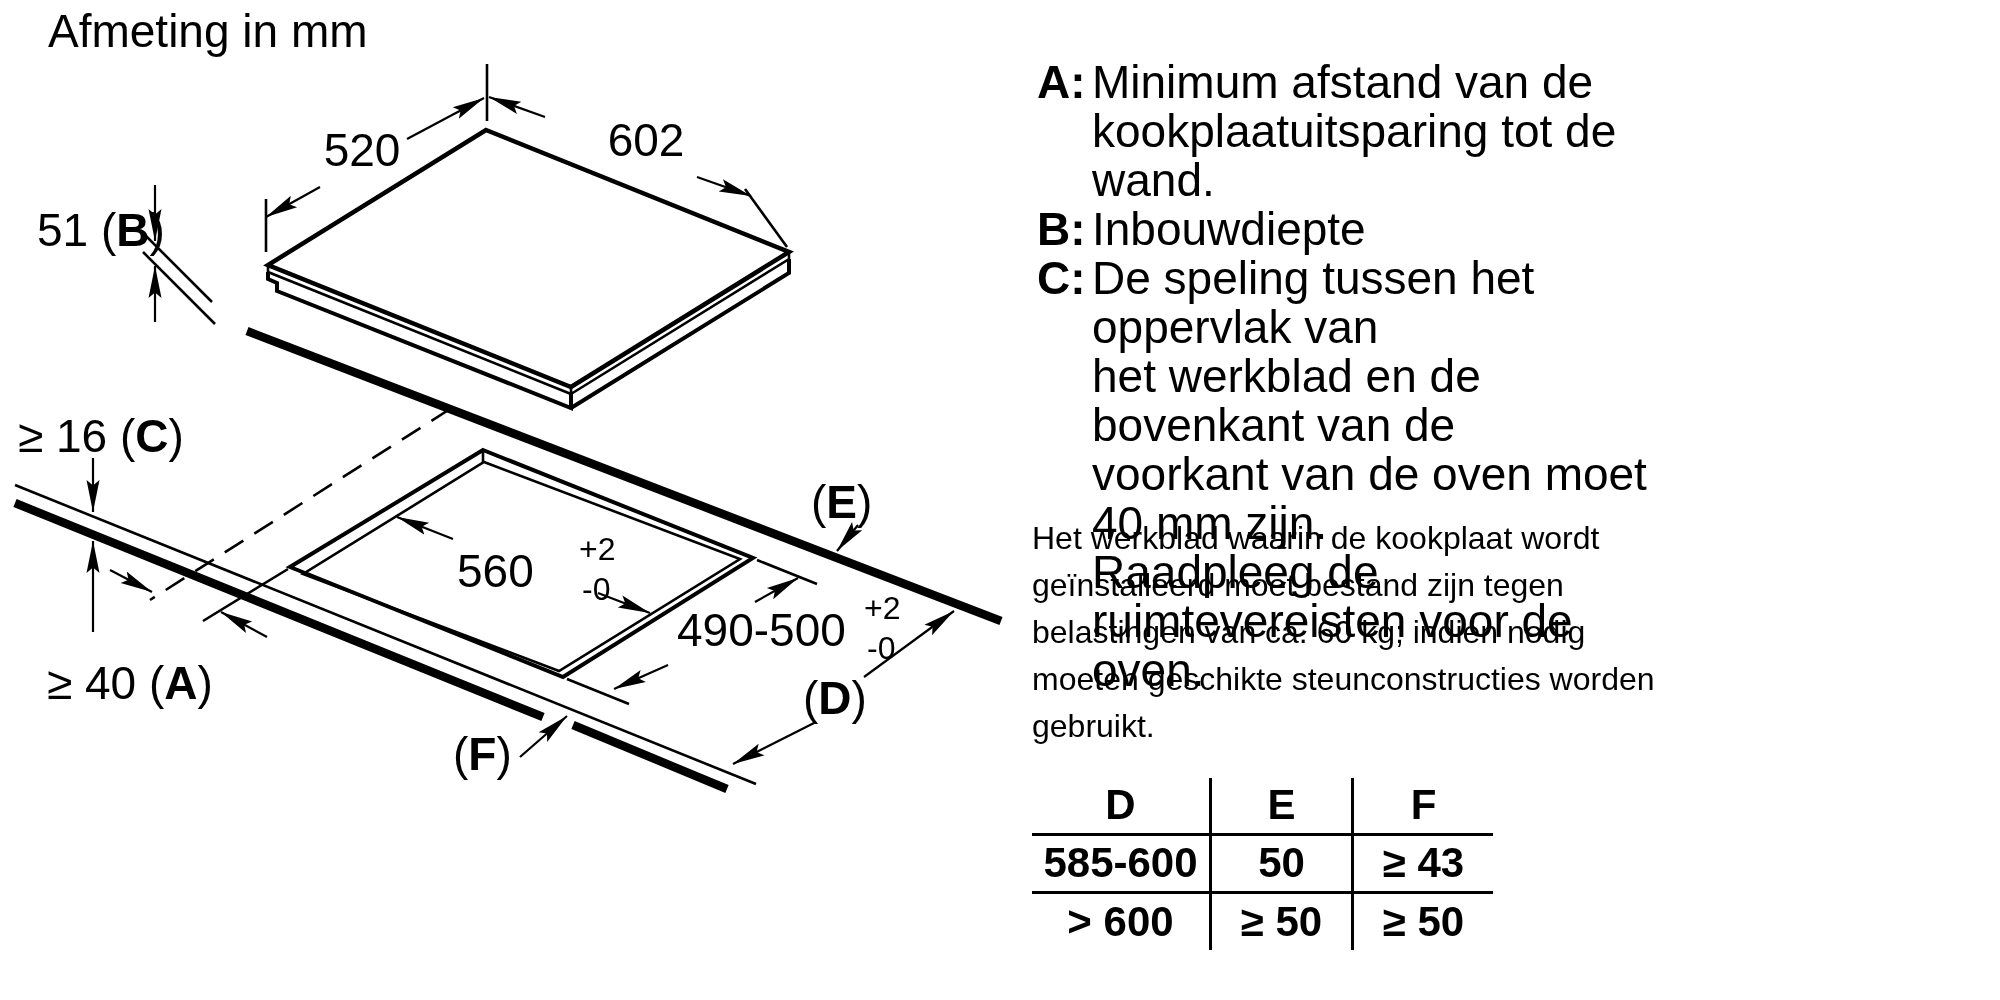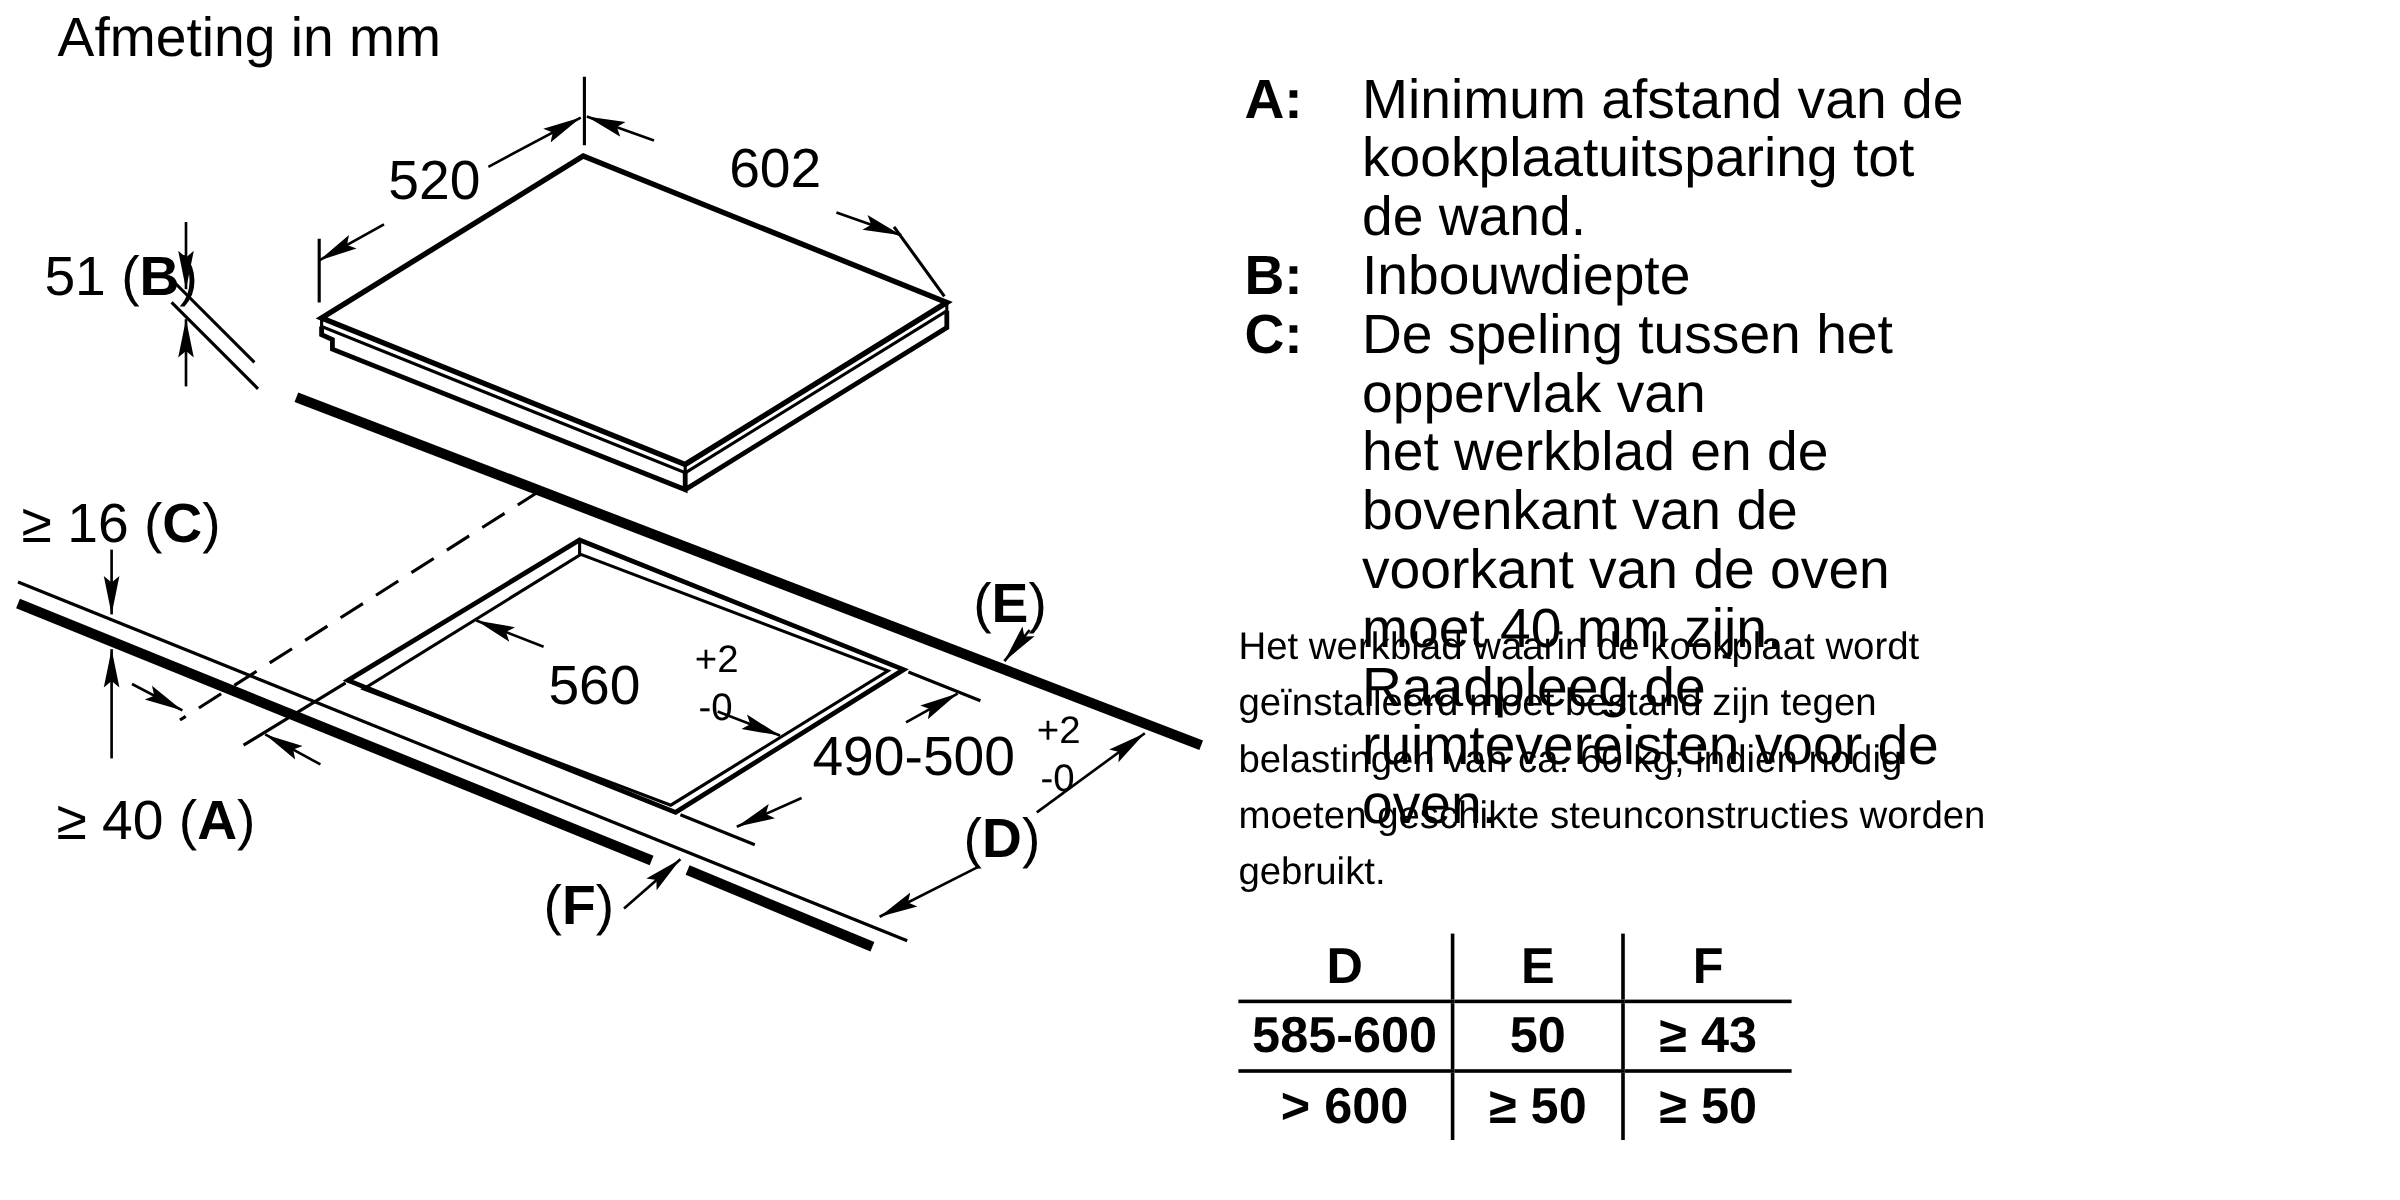--- a/index.html
+++ b/index.html
@@ -37,21 +37,21 @@
     top: 58px;
     width: 620px;
     font-size: 46px;
     line-height: 49px;
   }
   .legend-item {
     display: grid;
     grid-template-columns: 55px 1fr;
   }
   .legend-letter { font-weight: 700; }
-  .legend-text { white-space: pre-line; margin-left: 43px; }
+  .legend-text { white-space: pre-line; }
   #paragraph {
     position: absolute;
     left: 1032px;
     top: 515px;
     width: 640px;
     font-size: 32px;
     line-height: 47px;
     white-space: pre-line;
   }
   #spec-table {

